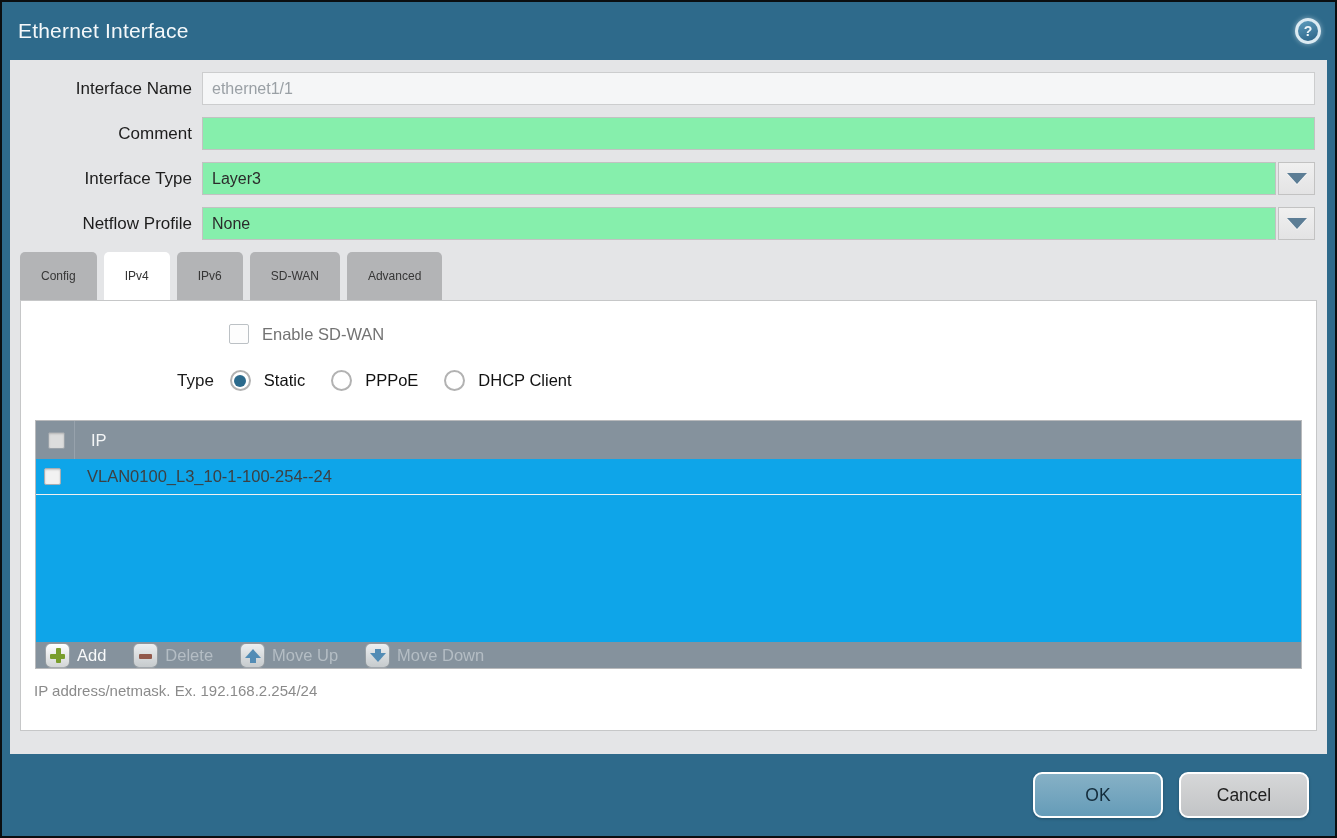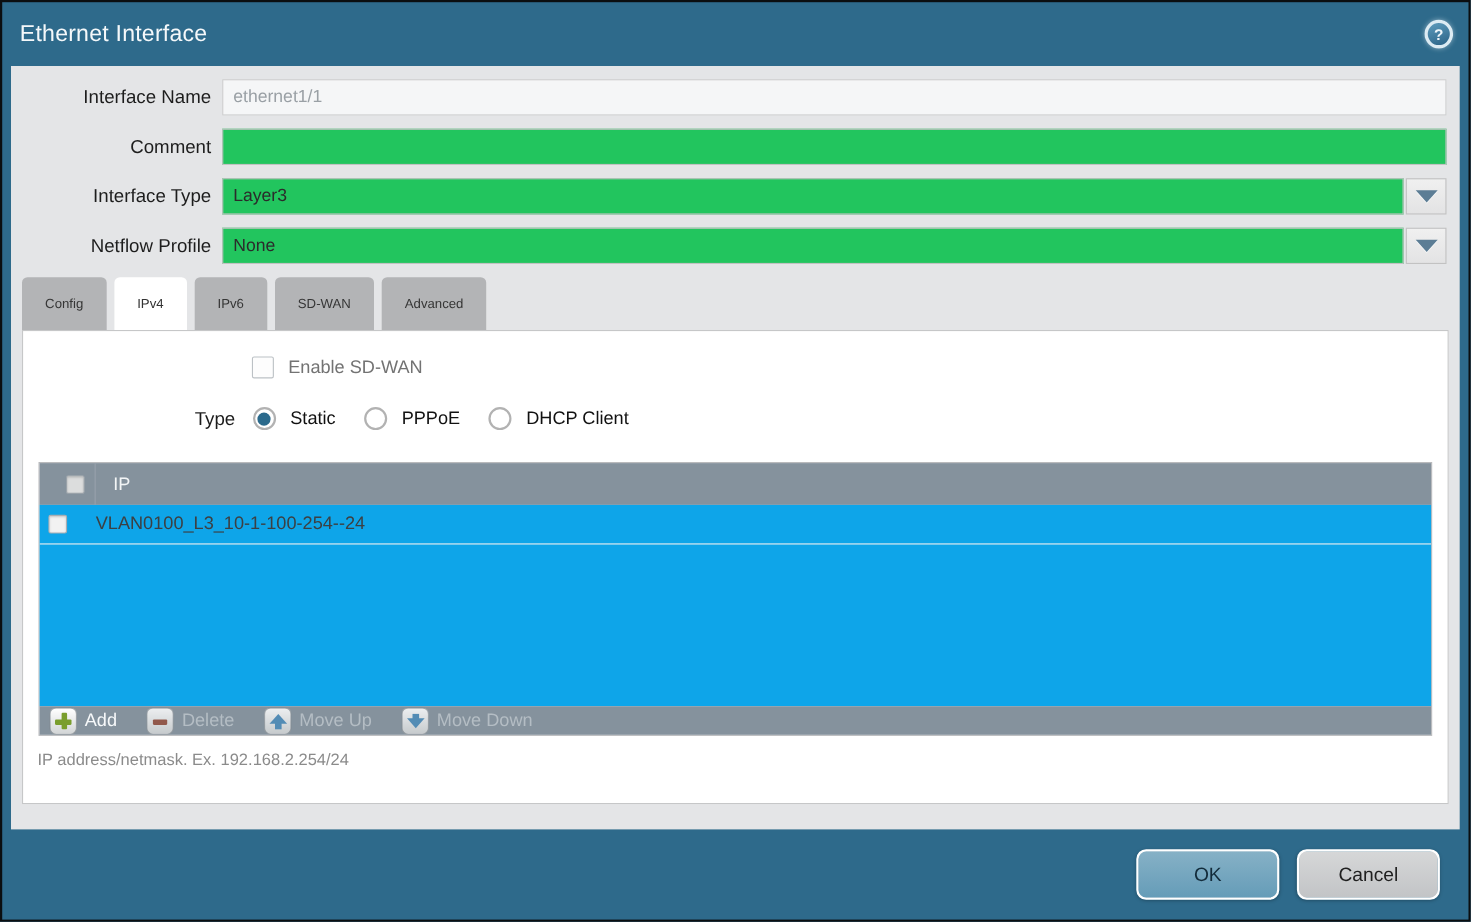--- a/index.html
+++ b/index.html
@@ -43,21 +43,21 @@
   .frow { display:flex; align-items:center; height:33px; margin-bottom:12px; }
   .frow .flabel {
     width:192px; flex:0 0 192px;
     text-align:right; padding-right:10px;
     font-size:17px; color:#1d1d1d;
     white-space:nowrap;
   }
   .frow .fwrap { flex:1; margin-right:12px; display:flex; height:33px; }
   .frow input {
     flex:1; height:33px; min-width:0;
-    border:1px solid #c2c2c2; background:#22c55e;
+    border:1px solid #c2c2c2; background:#86efac;
     font-family:inherit; font-size:16px; color:#2b2b2b;
     padding:0 9px; outline:none;
   }
   .frow input:disabled { background:#f5f6f7; color:#9aa0a5; border-color:#cccdce; }
   .dd-btn {
     flex:0 0 37px; width:37px; height:33px; margin-left:2px;
     background:linear-gradient(#f0f0f0,#e3e3e4);
     border:1px solid #c2c2c2;
     display:flex; align-items:center; justify-content:center;
     cursor:pointer;
@@ -108,21 +108,21 @@
     cursor:pointer; flex:0 0 21px;
   }
   .radio .dot { width:12px; height:12px; border-radius:50%; background:#2b6a8c; display:none; }
   .radio.selected .dot { display:block; }
   .radio-label { font-size:16.5px; color:#111; margin-left:13px; margin-right:26px; cursor:pointer; }
   
   .ip-table { margin:29px 14px 0 14px; border:1px solid #b9babc; }
   .thead {
     height:38px; background:#85929d;
     display:flex; align-items:center;
-    padding-left:24px;
+    padding-left:12px;
   }
   .thead .cbox, .trow .cbox {
     width:17px; height:17px;
     background:#dcdddd; border:1px solid #9aa2a9;
     box-shadow:inset 0 1px 2px rgba(0,0,0,.18);
   }
   .thead .col-div { width:1px; height:38px; background:#97a2ac; margin-left:9px; }
   .thead .col-title { color:#f3f5f6; font-size:16.5px; margin-left:16px; }
   .tbody { height:183px; background:#0ea5e9; overflow:hidden; }
   .trow {

